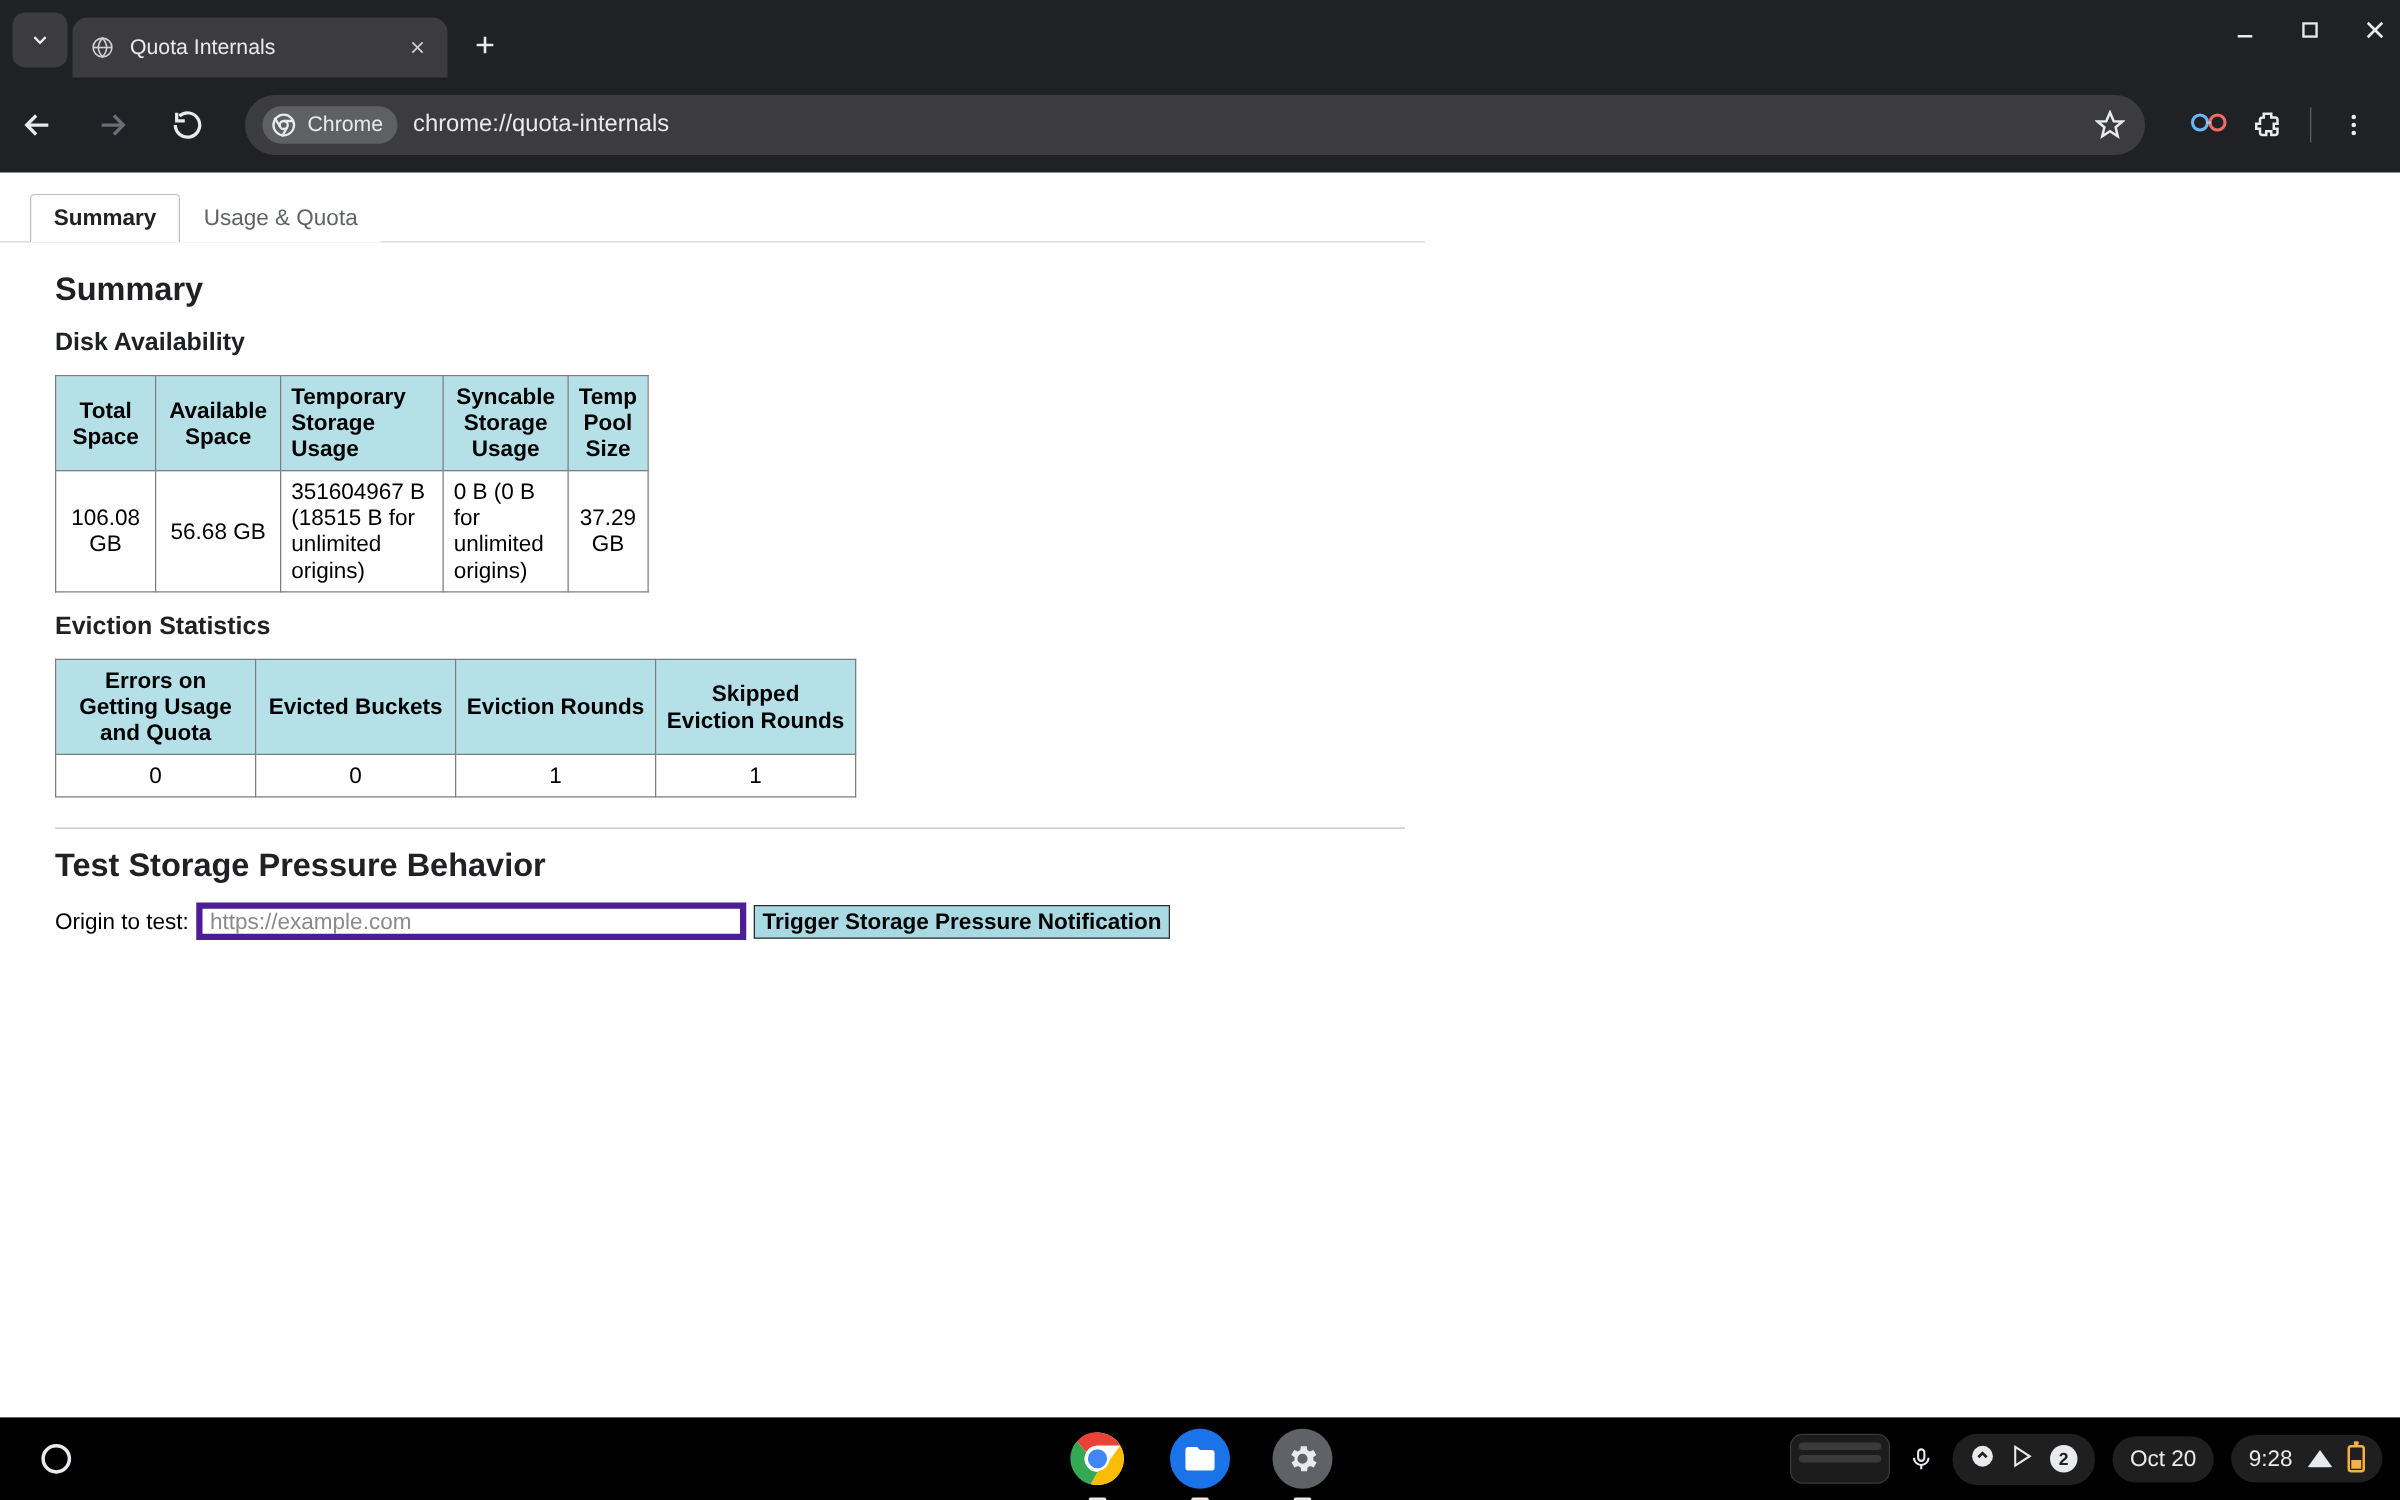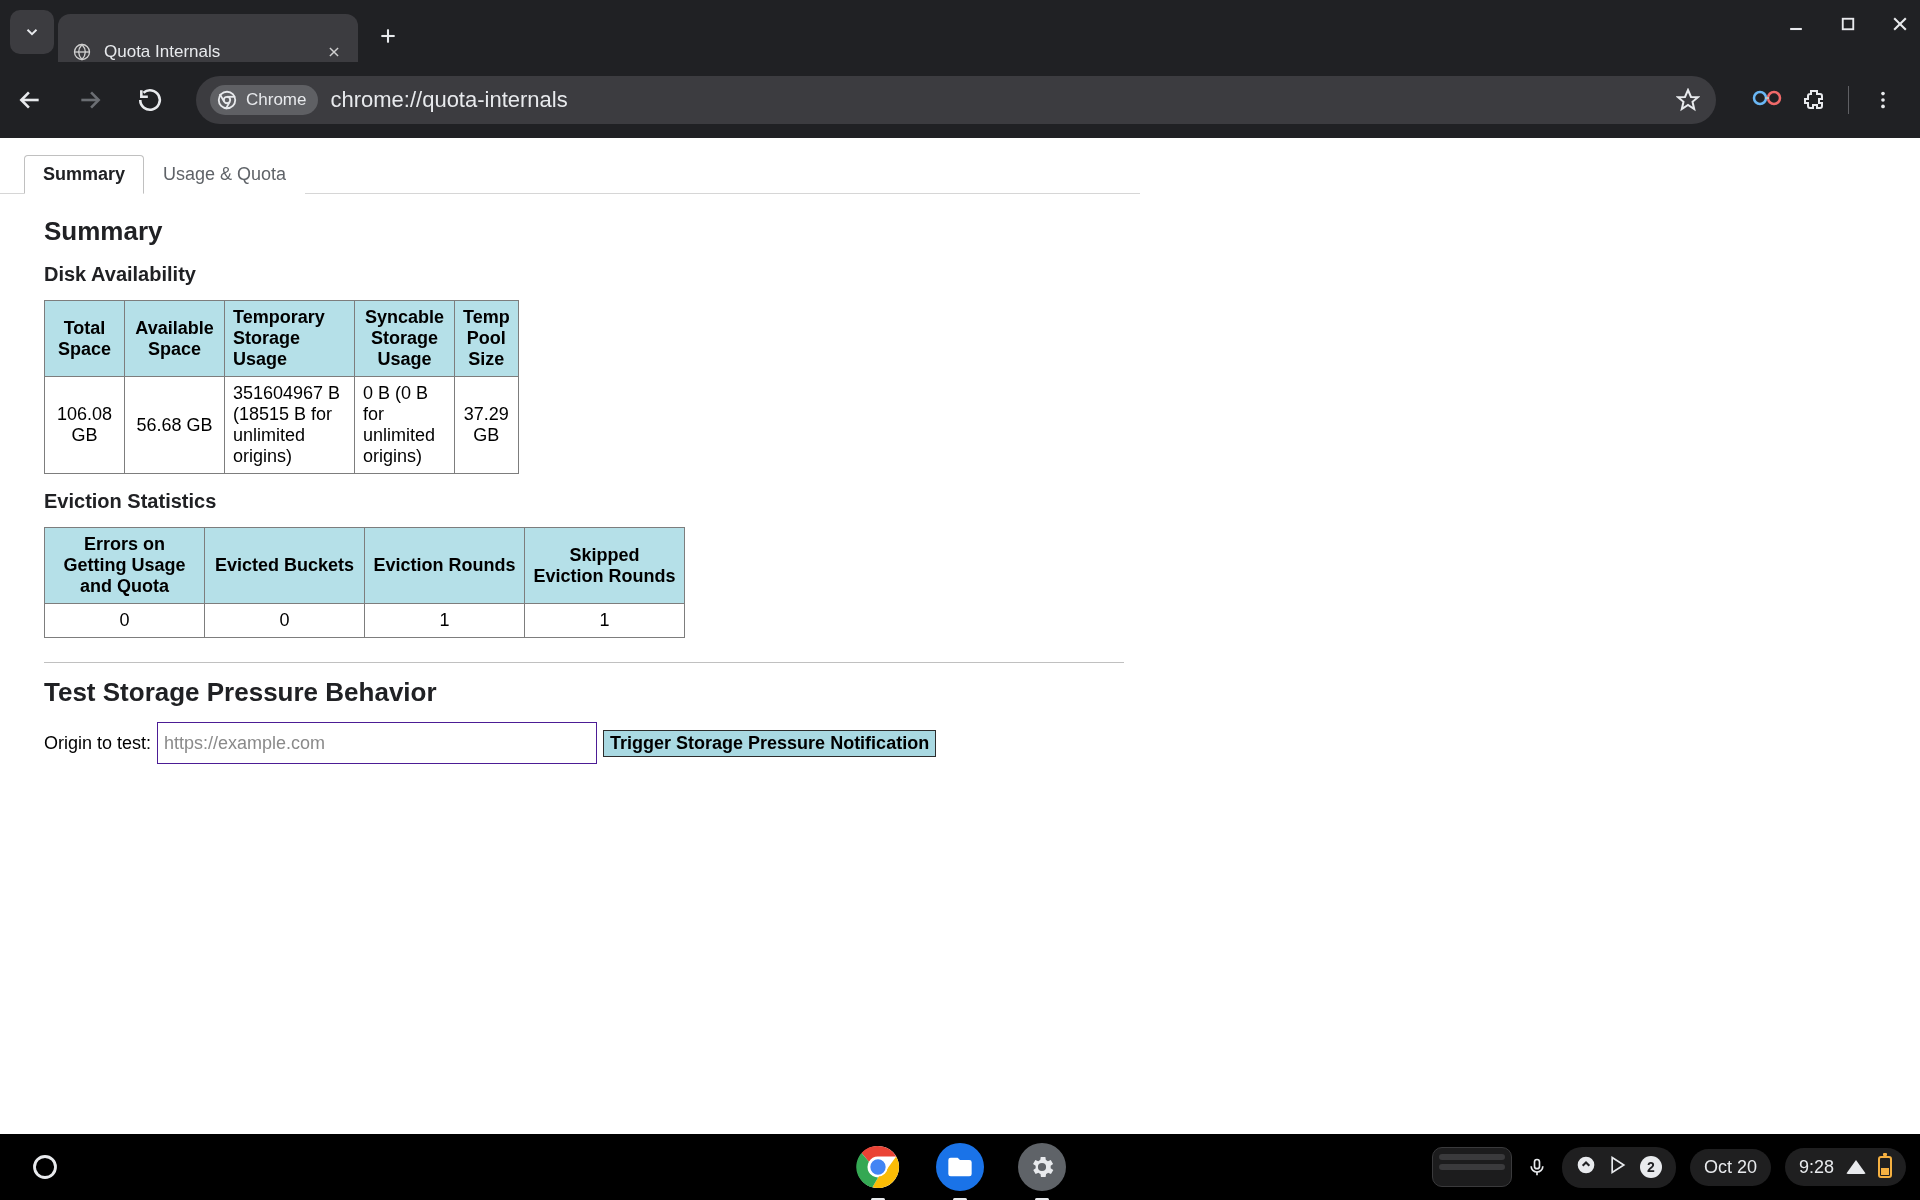--- a/index.html
+++ b/index.html
@@ -17,36 +17,36 @@
   }
   * { box-sizing: border-box; }
   html, body { margin:0; padding:0; width:1920px; height:1200px; font-family: Arial, "Helvetica Neue", sans-serif; background:#ffffff; overflow:hidden; }
 
   
   .chrome-window { display:flex; flex-direction:column; width:1920px; height:1134px; background:var(--toolbar-bg); position:relative; }
 
   
   .tab-strip { height:62px; background:var(--toolbar-bg); display:flex; align-items:flex-end; padding-left:6px; padding-right:8px; position:relative; }
   .tab-strip .search-tabs { width:44px; height:44px; margin:8px 4px; border-radius:10px; background:#3c3c40; display:flex; align-items:center; justify-content:center; color:var(--text-light); }
-  .tab { height:48px; margin-top:8px; background:var(--tab-active-bg); border-radius:12px 12px 0 0; display:flex; align-items:flex-end; padding:0 14px; color:var(--text-light); font-size:17px; min-width:300px; max-width:360px; position:relative; }
+  .tab { height:48px; margin-top:8px; background:var(--tab-active-bg); border-radius:12px 12px 0 0; display:flex; align-items:center; padding:0 14px; color:var(--text-light); font-size:17px; min-width:300px; max-width:360px; position:relative; }
   .tab .favicon { width:20px; height:20px; margin-right:12px; display:inline-flex; align-items:center; justify-content:center; color:#cfcfcf; }
   .tab .title { flex:1; white-space:nowrap; overflow:hidden; text-overflow:ellipsis; }
   .tab .close { width:20px; height:20px; margin-left:10px; color:#cfcfcf; display:inline-flex; align-items:center; justify-content:center; }
   .new-tab { width:44px; height:44px; display:flex; align-items:center; justify-content:center; color:var(--text-light); margin-left:8px; margin-bottom:4px; border-radius:10px; }
   .window-controls { position:absolute; right:8px; top:12px; display:flex; gap:28px; color:var(--text-light); }
   .window-controls span { display:inline-flex; align-items:center; justify-content:center; width:24px; height:24px; }
 
   
   .toolbar { height:76px; background:var(--toolbar-bg); display:flex; align-items:center; padding:0 16px; gap:32px; }
   .tool-btn { width:28px; height:28px; display:inline-flex; align-items:center; justify-content:center; color:var(--text-light); }
   .tool-btn.disabled { color:#6b6e73; }
   .omnibox { flex:1; max-width:1520px; height:48px; background:var(--omnibox-bg); border-radius:28px; display:flex; align-items:center; padding:0 14px; gap:12px; color:var(--text-light); }
   .omnibox .chip { background:#5f6064; color:var(--text-light); font-size:17px; padding:4px 12px 4px 6px; border-radius:22px; display:inline-flex; align-items:center; gap:8px; }
   .omnibox .chip .chrome-logo { width:22px; height:22px; color:#e8eaed; }
-  .omnibox .url { color:var(--text-light); font-size:22px; }
+  .omnibox .url { color:var(--text-light); font-size:19px; }
   .omnibox .spacer { flex:1; }
   .omnibox .star { color:var(--text-light); }
   .toolbar .right-icons { display:flex; align-items:center; gap:18px; color:var(--text-light); margin-left:4px; }
   .right-icons .sep { width:1px; height:28px; background:#5f6064; margin:0 2px; }
 
   
   .page { flex:1; background:var(--page-bg); overflow:auto; }
   .page-inner { padding:0; }
   .tabs-row { display:flex; border-bottom:1px solid #d6d6d6; padding-left:24px; margin-top:16px; width:1140px; }
   .tabs-row .ptab { padding:8px 18px; font-size:18px; color:#5f6368; border:1px solid transparent; border-bottom:none; position:relative; top:1px; background:#fff; }
@@ -64,21 +64,21 @@
   table.disk th:nth-child(3), table.disk td:nth-child(3){ width:130px; text-align:left; }
   table.disk th:nth-child(4), table.disk td:nth-child(4){ width:100px; text-align:center; }
   table.disk th:nth-child(5), table.disk td:nth-child(5){ width:56px; }
   table.disk td:nth-child(3), table.disk td:nth-child(4){ text-align:left; }
 
   table.evict th, table.evict td { width:160px; }
 
   hr.sep { border:none; border-top:1px solid #c0c0c0; margin:24px 0 0 44px; width:1080px; }
 
   .test-row { margin:12px 0 0 44px; display:flex; align-items:center; gap:6px; font-size:18px; }
-  .test-row input[type=text] { width:440px; height:42px; font-size:18px; padding:2px 6px; border:1px solid #4c1d95; }
+  .test-row input[type=text] { width:440px; height:30px; font-size:18px; padding:2px 6px; border:5px solid #4c1d95; }
   .test-row input[type=text]::placeholder { color:#8a8a8a; }
   .test-row button { background:var(--button-bg); border:1.5px solid #2d2d2d; font-size:18px; font-weight:700; padding:2px 6px; }
 
   
   .shelf { position:absolute; left:0; bottom:0; width:1920px; height:66px; background:var(--shelf-bg); display:flex; align-items:center; }
   .shelf .launcher { width:54px; height:54px; margin-left:18px; display:flex; align-items:center; justify-content:center; }
   .shelf .center-apps { position:absolute; left:50%; transform:translateX(-50%); display:flex; gap:34px; align-items:center; }
   .app-icon { width:48px; height:48px; border-radius:50%; display:flex; align-items:center; justify-content:center; position:relative; }
   .app-underline::after { content:""; position:absolute; bottom:-10px; left:50%; transform:translateX(-50%); width:14px; height:3px; background:#e8eaed; border-radius:2px; }
   .shelf .status-area { margin-left:auto; display:flex; align-items:center; gap:14px; padding-right:14px; color:var(--text-light); }

